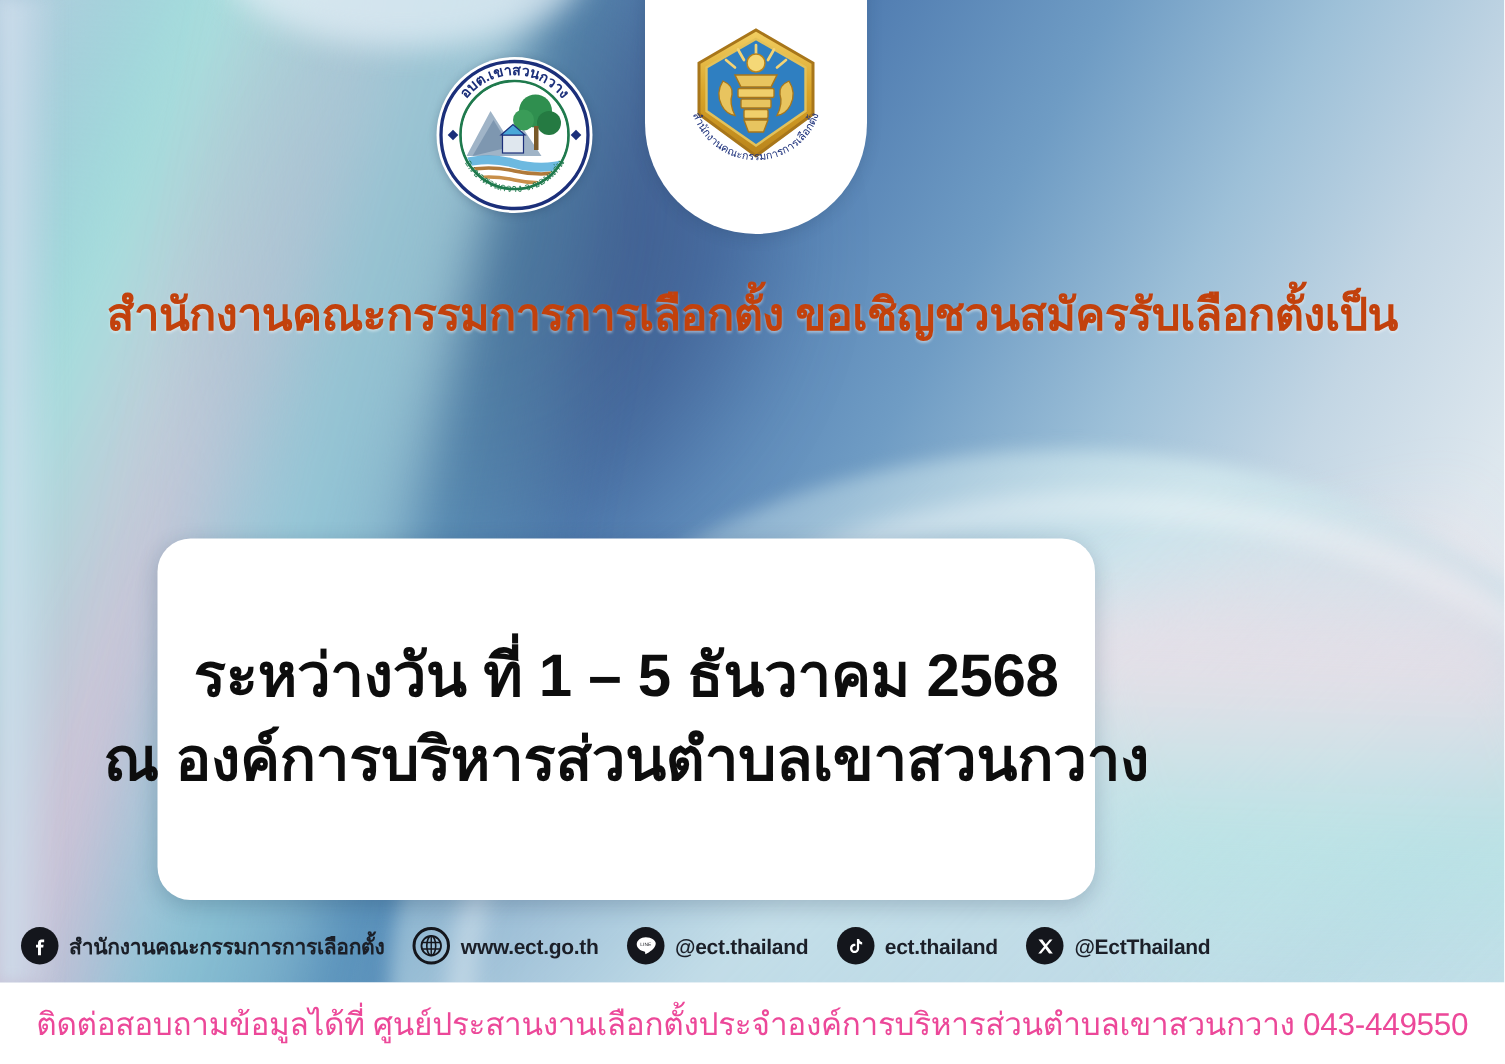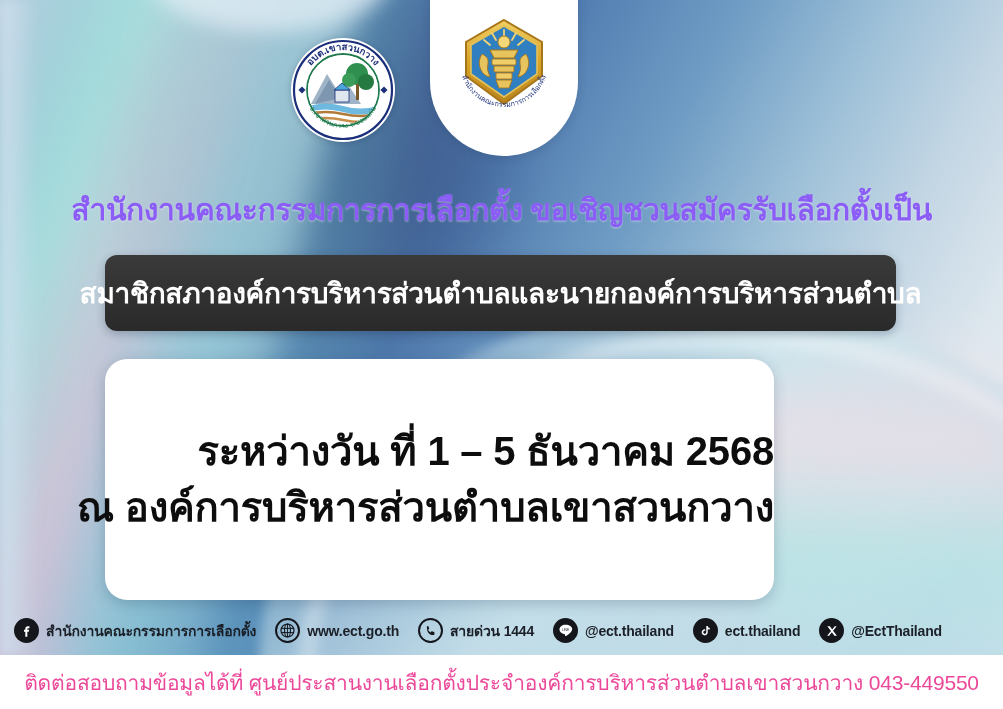--- a/index.html
+++ b/index.html
@@ -149,21 +149,21 @@
   }
 
   
   .headline {
     position: absolute;
     left: 0; top: 186px;
     width: 1003px;
     text-align: center;
     font-size: 30px;
     font-weight: bold;
-    color: #8b5cf6;
+    color: #c2410c;
     letter-spacing: -0.4px;
     text-shadow: 0 1px 2px rgba(255,255,255,0.45);
     white-space: nowrap;
   }
 
   
   .banner {
     position: absolute;
     left: 105px; top: 255px;
     width: 791px; height: 76px;
@@ -185,24 +185,23 @@
   
   .card {
     position: absolute;
     left: 105px; top: 359px;
     width: 625px; height: 241px;
     background: #ffffff;
     border-radius: 22px;
     box-shadow: 0 4px 14px rgba(25,45,75,0.22);
     display: flex;
     flex-direction: column;
-    align-items: flex-end;
+    align-items: center;
     justify-content: center;
     gap: 4px;
-    padding-left: 44px;
   }
   .card-line {
     color: #0d0d0d;
     font-size: 40px;
     font-weight: bold;
     line-height: 1.28;
     white-space: nowrap;
     letter-spacing: -0.2px;
   }
 
@@ -352,23 +351,20 @@
         <textPath href="#sealBot" startOffset="50%" text-anchor="middle">อ.เขาสวนกวาง จ.ขอนแก่น</textPath>
       </text>
 
       <rect x="8.5" y="49.5" width="5" height="5" transform="rotate(45 11 52)" fill="#1b2f7a"></rect>
       <rect x="90.5" y="49.5" width="5" height="5" transform="rotate(45 93 52)" fill="#1b2f7a"></rect>
     </svg>
   </div>
 
   <div class="headline">สำนักงานคณะกรรมการการเลือกตั้ง ขอเชิญชวนสมัครรับเลือกตั้งเป็น</div>
 
-  <div class="banner">
-    <span class="banner-text">สมาชิกสภาองค์การบริหารส่วนตำบลและนายกองค์การบริหารส่วนตำบล</span>
-  </div>
 
   <div class="card">
     <div class="card-line">ระหว่างวัน ที่ 1 – 5 ธันวาคม 2568</div>
     <div class="card-line">ณ องค์การบริหารส่วนตำบลเขาสวนกวาง</div>
   </div>
 
   <div class="social-bar">
 
     <div class="social-item">
       <span class="social-icon">
@@ -385,28 +381,20 @@
           <circle cx="12" cy="12" r="9.2" fill="none" stroke="#14161c" stroke-width="1.7"></circle>
           <ellipse cx="12" cy="12" rx="4.2" ry="9.2" fill="none" stroke="#14161c" stroke-width="1.5"></ellipse>
           <line x1="2.8" y1="9" x2="21.2" y2="9" stroke="#14161c" stroke-width="1.5"></line>
           <line x1="2.8" y1="15" x2="21.2" y2="15" stroke="#14161c" stroke-width="1.5"></line>
           <line x1="12" y1="2.8" x2="12" y2="21.2" stroke="#14161c" stroke-width="1.3"></line>
         </svg>
       </span>
       <span class="social-label">www.ect.go.th</span>
     </div>
 
-    <div class="social-item">
-      <span class="social-icon outline">
-        <svg width="14" height="14" viewBox="0 0 24 24">
-          <path fill="#14161c" d="M6.6 3.5c.6 0 1.1.4 1.3 1l.9 3c.2.6 0 1.2-.5 1.5l-1.5 1c.9 2 2.5 3.6 4.5 4.6l1-1.5c.4-.5 1-.7 1.6-.5l3 .9c.6.2 1 .7 1 1.3v2.8c0 .8-.7 1.4-1.5 1.4C9.3 19 5 14.7 5 5c0-.8.6-1.5 1.4-1.5z"></path>
-        </svg>
-      </span>
-      <span class="social-label">สายด่วน 1444</span>
-    </div>
 
     <div class="social-item">
       <span class="social-icon">
         <svg width="17" height="17" viewBox="0 0 24 24">
           <path fill="#ffffff" d="M12 4C7.3 4 3.5 7 3.5 10.7c0 3.3 3 6.1 7.1 6.6.3.1.7.2.8.5.1.3 0 .7 0 .7l-.1.8c0 .2-.2.9.8.5 1-.4 5.4-3.2 7.4-5.5 1.3-1.4 1.9-2.9 1.9-4.6C21.4 7 17.6 4 12 4z"></path>
           <text x="12" y="12.6" font-size="4.6" fill="#14161c" text-anchor="middle" font-family="'Liberation Sans',sans-serif">LINE</text>
         </svg>
       </span>
       <span class="social-label">@ect.thailand</span>
     </div>

